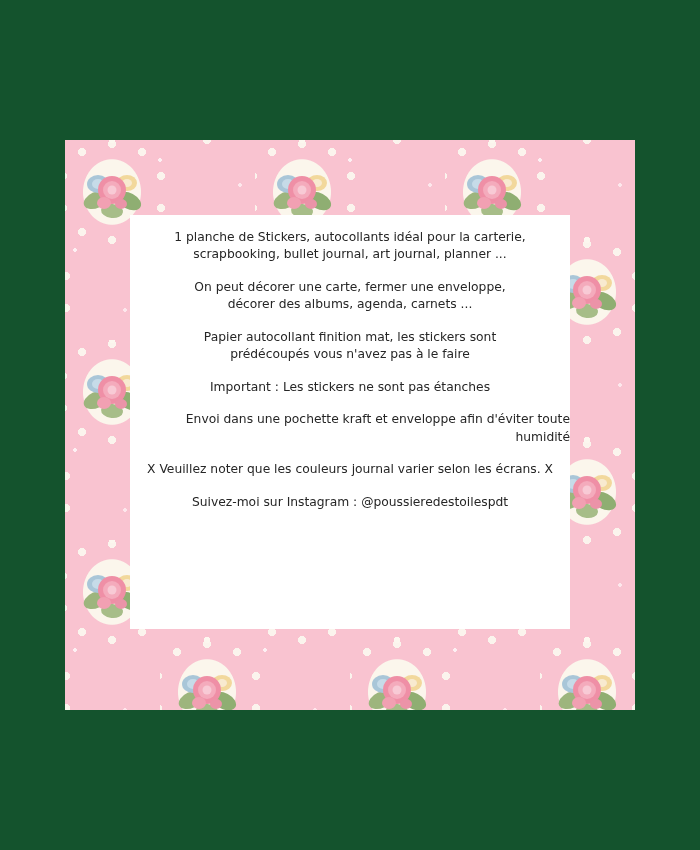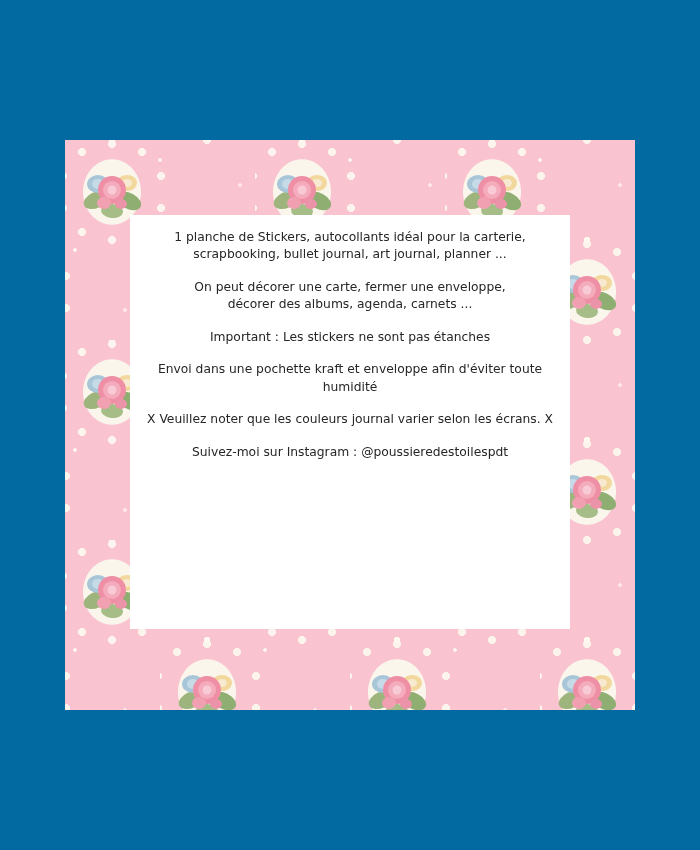--- a/index.html
+++ b/index.html
@@ -11,21 +11,21 @@
     width: 700px;
     height: 850px;
     font-family: "Liberation Sans", sans-serif;
     overflow: hidden;
   }
 
   #canvas {
     position: relative;
     width: 700px;
     height: 850px;
-    background: #0369a1;
+    background: #14532d;
   }
 
   
   #card {
     position: absolute;
     left: 65px;
     top: 140px;
     width: 570px;
     height: 570px;
     background-color: #f9c6d2;
@@ -100,21 +100,21 @@
     font-size: 12.3px;
     line-height: 1.42;
   }
   #text-body .para {
     margin: 0 0 15px 0;
     white-space: pre-line;
   }
   #text-body .para:last-child { margin-bottom: 0; }
 
   
-  .wide-line { white-space: nowrap; }
+  .wide-line { white-space: nowrap; text-align: right; }
 </style>
 </head>
 <body>
 
 <div id="canvas">
 
   <div id="card">
     <div class="wallpaper"></div>
     <div class="scallops"></div>
     <div class="scallops offset"></div>
@@ -166,20 +166,22 @@
       </svg>
     </div>
   </div>
 
   <div id="text-panel">
     <div id="text-body">
       <p class="para">1 planche de Stickers, autocollants idéal pour la carterie,
 scrapbooking, bullet journal, art journal, planner ...</p>
       <p class="para">On peut décorer une carte, fermer une enveloppe,
 décorer des albums, agenda, carnets ...</p>
+      <p class="para">Papier autocollant finition mat, les stickers sont
+prédécoupés vous n'avez pas à le faire</p>
       <p class="para">Important : Les stickers ne sont pas étanches</p>
       <p class="para wide-line">Envoi dans une pochette kraft et enveloppe afin d'éviter toute humidité</p>
       <p class="para">X Veuillez noter que les couleurs journal varier selon les écrans. X</p>
       <p class="para">Suivez-moi sur Instagram : @poussieredestoilespdt</p>
     </div>
   </div>
 
 </div>
 
 </body></html>

